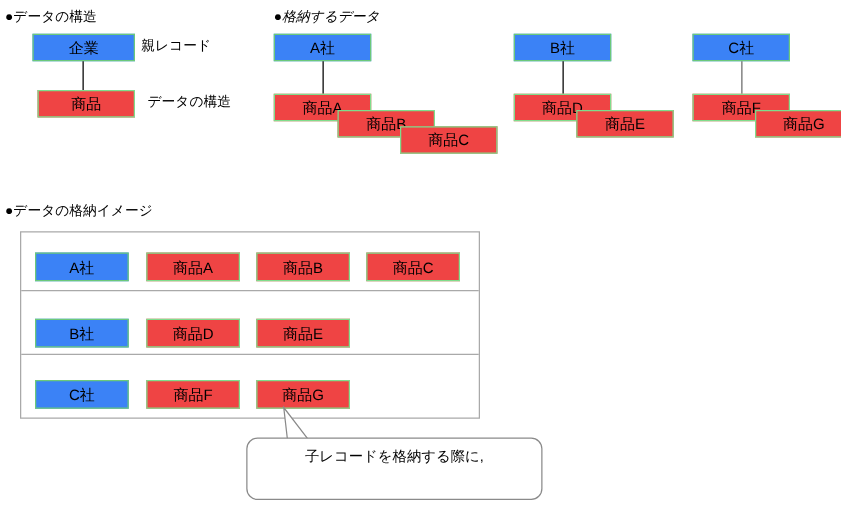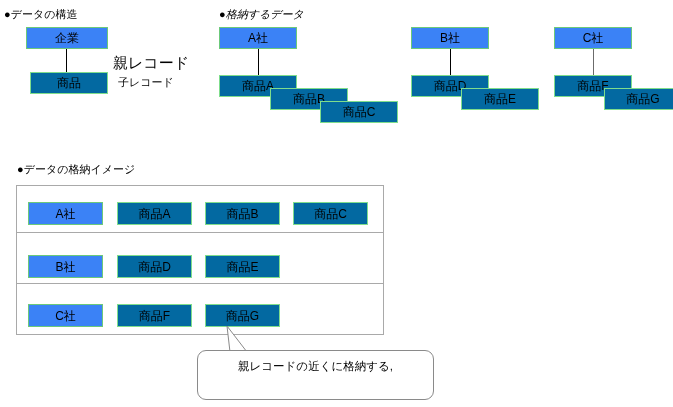--- a/index.html
+++ b/index.html
@@ -31,21 +31,21 @@
     line-height: 13px;
     white-space: nowrap;
     color: #000;
   }
 
   
   .node {
     position: absolute;
     box-sizing: border-box;
     border: 1px solid #7fdd8c;
-    background: #0369a1;
+    background: #ef4444;
     font-size: 12px;
     line-height: 1;
     display: flex;
     align-items: center;
     justify-content: center;
     white-space: nowrap;
     color: #000;
   }
   .node.green {
     background: #3b82f6;
@@ -103,43 +103,43 @@
 <div class="canvas">
 
   <div class="section-head" style="left:4px; top:8px;">●データの構造</div>
 
   <div class="node green" style="left:26px; top:27px; width:82px; height:22px;">企業</div>
 
   <div class="connector" style="left:66px; top:49px; height:23px;"></div>
 
   <div class="node" style="left:30px; top:72px; width:78px; height:22px;">商品</div>
 
-  <div class="section-head" style="left:113px; top:31px; font-size:15px;margin-top:25px;">親レコード</div>
+  <div class="section-head" style="left:113px; top:31px; font-size:11px;">親レコード</div>
 
-  <div class="section-head" style="left:118px; top:76px; font-size:11px;">子レコード</div>
+  <div class="section-head" style="left:118px; top:76px; font-size:11px;">データの構造</div>
 
   <div class="section-head" style="left:219px; top:8px;font-style:italic;">●格納するデータ</div>
 
   <div class="node green" style="left:219px; top:27px; width:78px; height:22px;">A社</div>
   <div class="connector" style="left:258px; top:49px; height:26px;"></div>
   <div class="node" style="left:219px; top:75px; width:78px; height:22px; z-index:1;">商品A</div>
   <div class="node" style="left:270px; top:88px; width:78px; height:22px; z-index:2;">商品B</div>
   <div class="node" style="left:320px; top:101px; width:78px; height:22px; z-index:3;">商品C</div>
 
   <div class="node green" style="left:411px; top:27px; width:78px; height:22px;">B社</div>
   <div class="connector" style="left:450px; top:49px; height:26px;"></div>
   <div class="node" style="left:411px; top:75px; width:78px; height:22px; z-index:1;">商品D</div>
   <div class="node" style="left:461px; top:88px; width:78px; height:22px; z-index:2;">商品E</div>
 
   <div class="node green" style="left:554px; top:27px; width:78px; height:22px;">C社</div>
   <div class="connector gray" style="left:593px; top:49px; height:26px;"></div>
   <div class="node" style="left:554px; top:75px; width:78px; height:22px; z-index:1;">商品F</div>
   <div class="node" style="left:604px; top:88px; width:78px; height:22px; z-index:2;">商品G</div>
 
-  <div class="section-head" style="left:4px; top:163px;margin-left:13px;">●データの格納イメージ</div>
+  <div class="section-head" style="left:4px; top:163px;">●データの格納イメージ</div>
 
   <div class="store-box" style="left:16px; top:185px; width:368px; height:150px;"></div>
   <div class="store-divider" style="left:17px; top:232px; width:366px;"></div>
   <div class="store-divider" style="left:17px; top:283px; width:366px;"></div>
 
   <div class="node green" style="left:28px; top:202px; width:75px; height:23px;">A社</div>
   <div class="node" style="left:117px; top:202px; width:75px; height:23px;">商品A</div>
   <div class="node" style="left:205px; top:202px; width:75px; height:23px;">商品B</div>
   <div class="node" style="left:293px; top:202px; width:75px; height:23px;">商品C</div>
 
@@ -150,16 +150,16 @@
   <div class="node green" style="left:28px; top:304px; width:75px; height:23px;">C社</div>
   <div class="node" style="left:117px; top:304px; width:75px; height:23px;">商品F</div>
   <div class="node" style="left:205px; top:304px; width:75px; height:23px;">商品G</div>
 
   <svg class="callout-tail" style="left:190px; top:325px;" width="120" height="40">
     <polygon points="40,27 37,1 57,27" fill="#ffffff" stroke="#8a8a8a" stroke-width="1"></polygon>
     <line x1="10" y1="27" x2="110" y2="27" stroke="#ffffff" stroke-width="2"></line>
   </svg>
 
   <div class="callout" style="left:197px; top:350px; width:237px; height:50px;">
-    <div class="callout-line">親レコードの近くに格納する,</div>
+    <div class="callout-line">子レコードを格納する際に,</div>
   </div>
 
 </div>
 
 </body></html>

